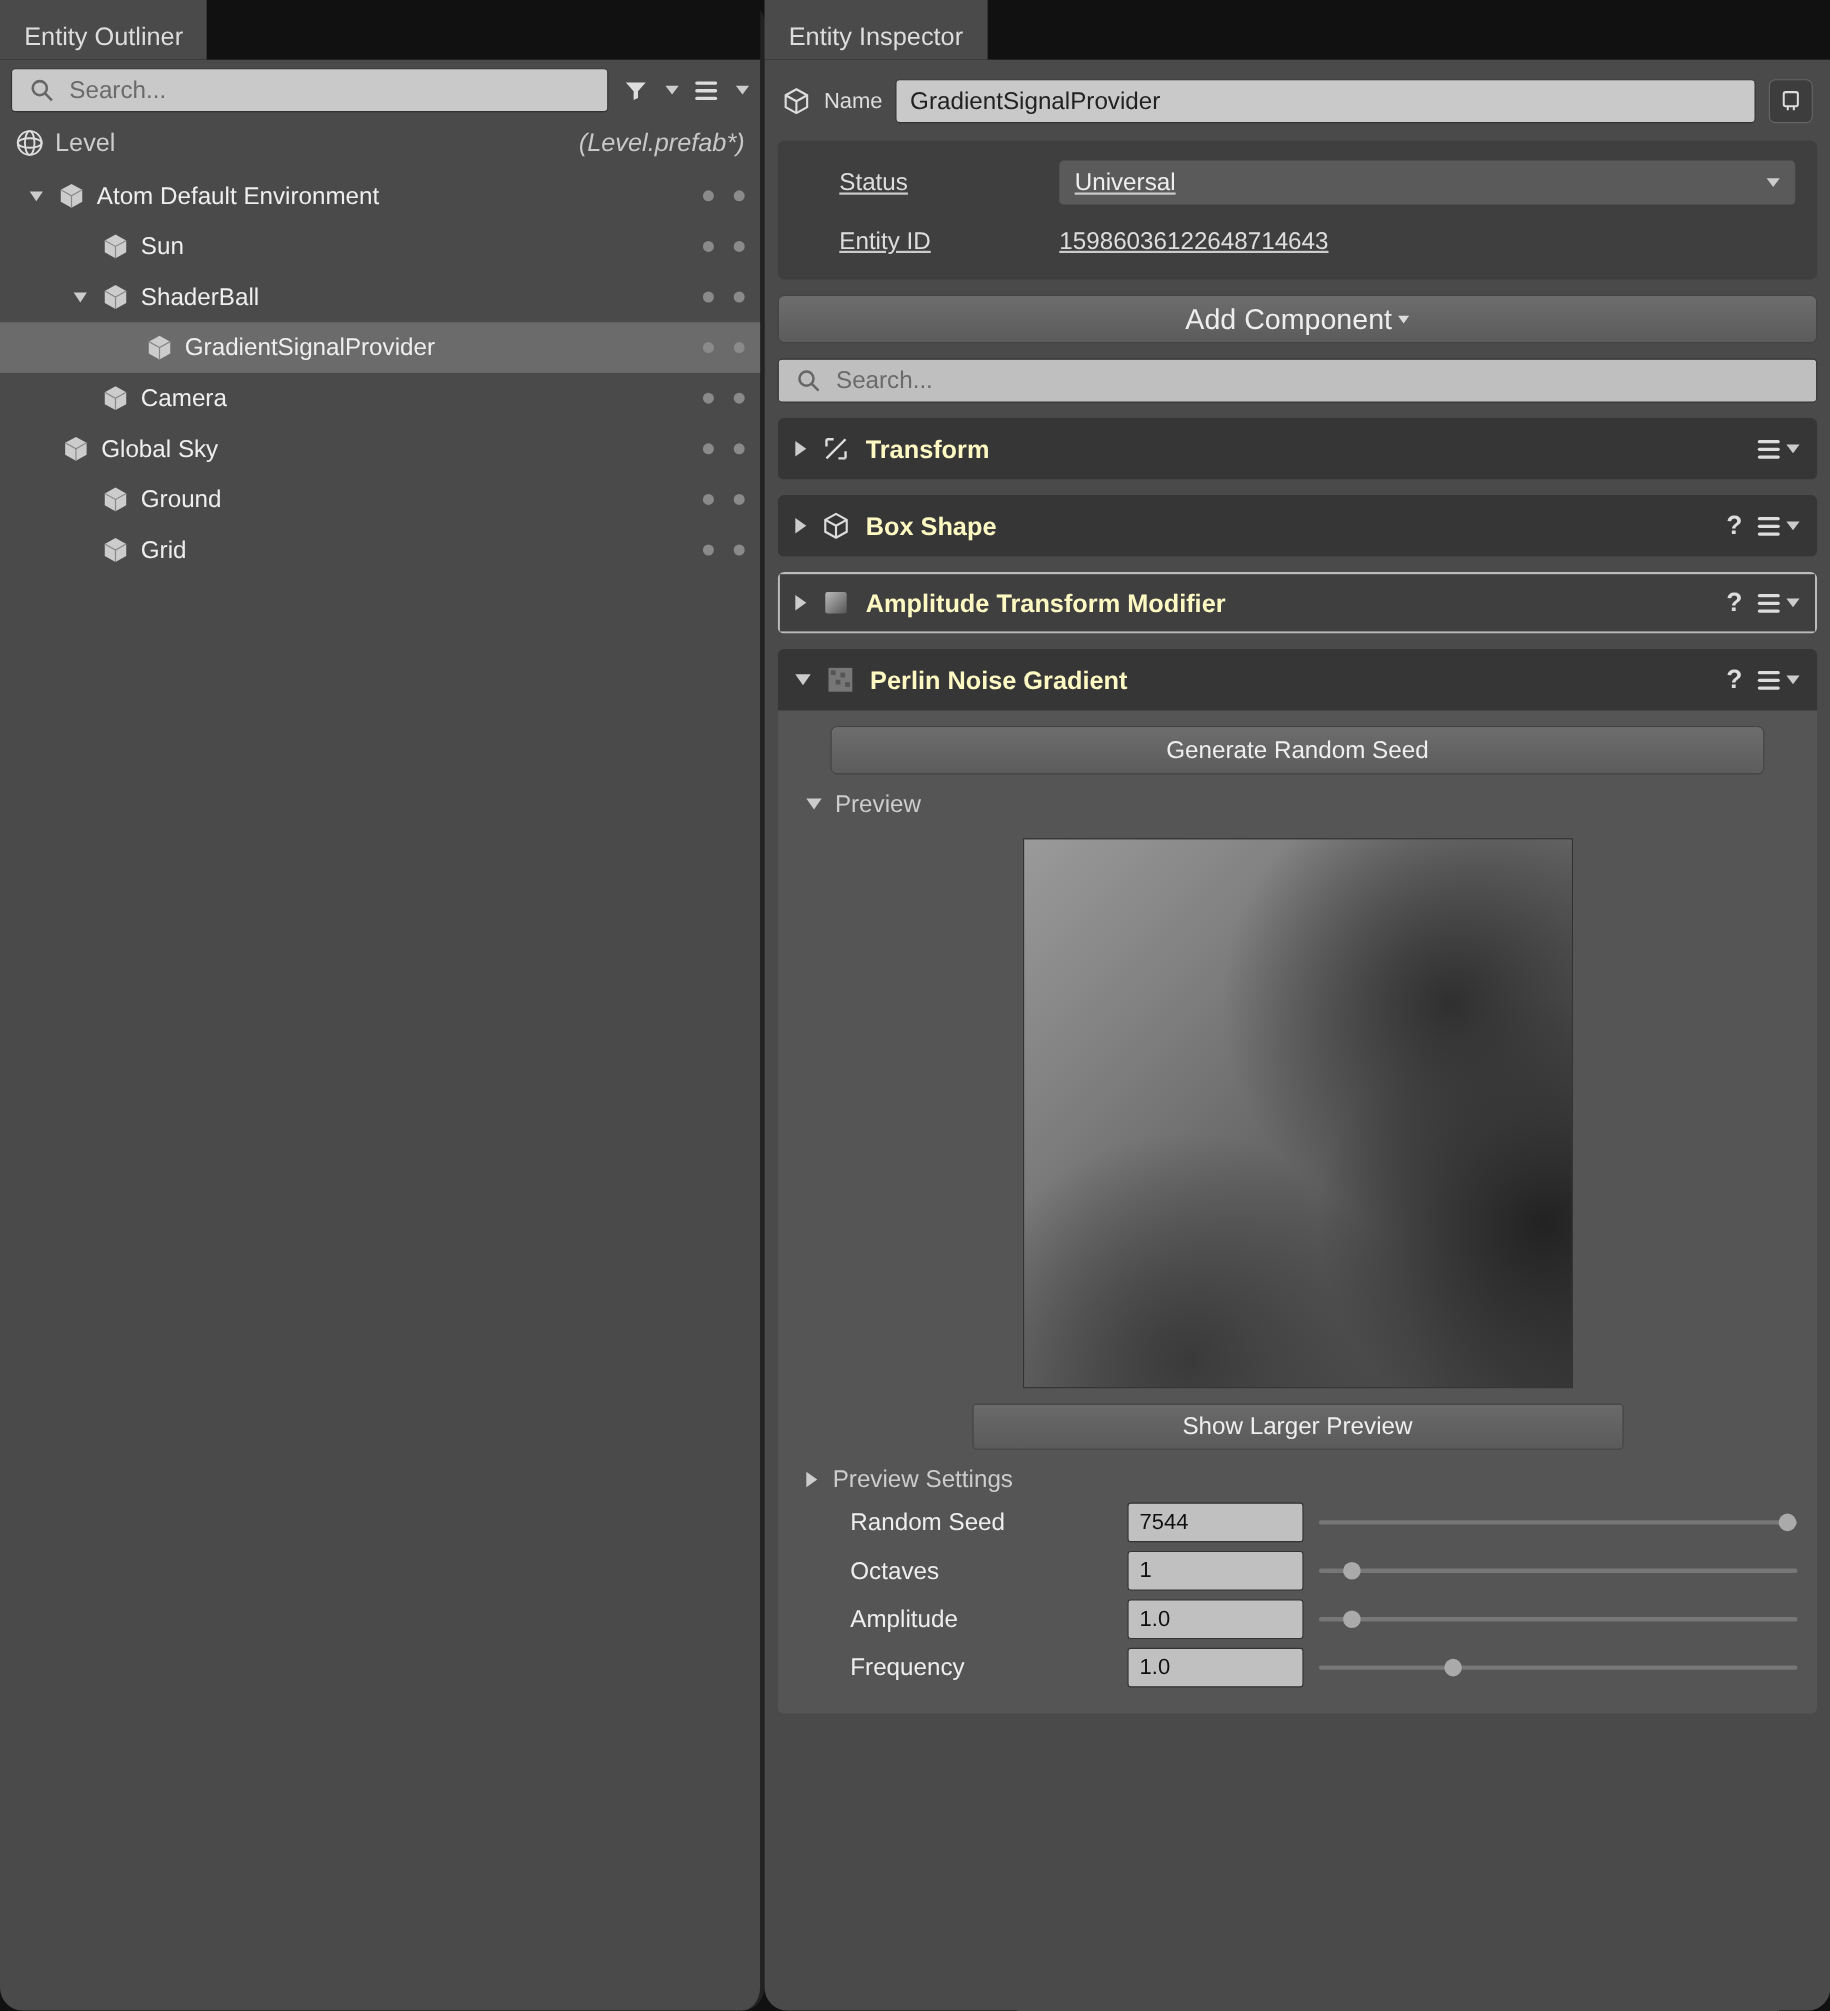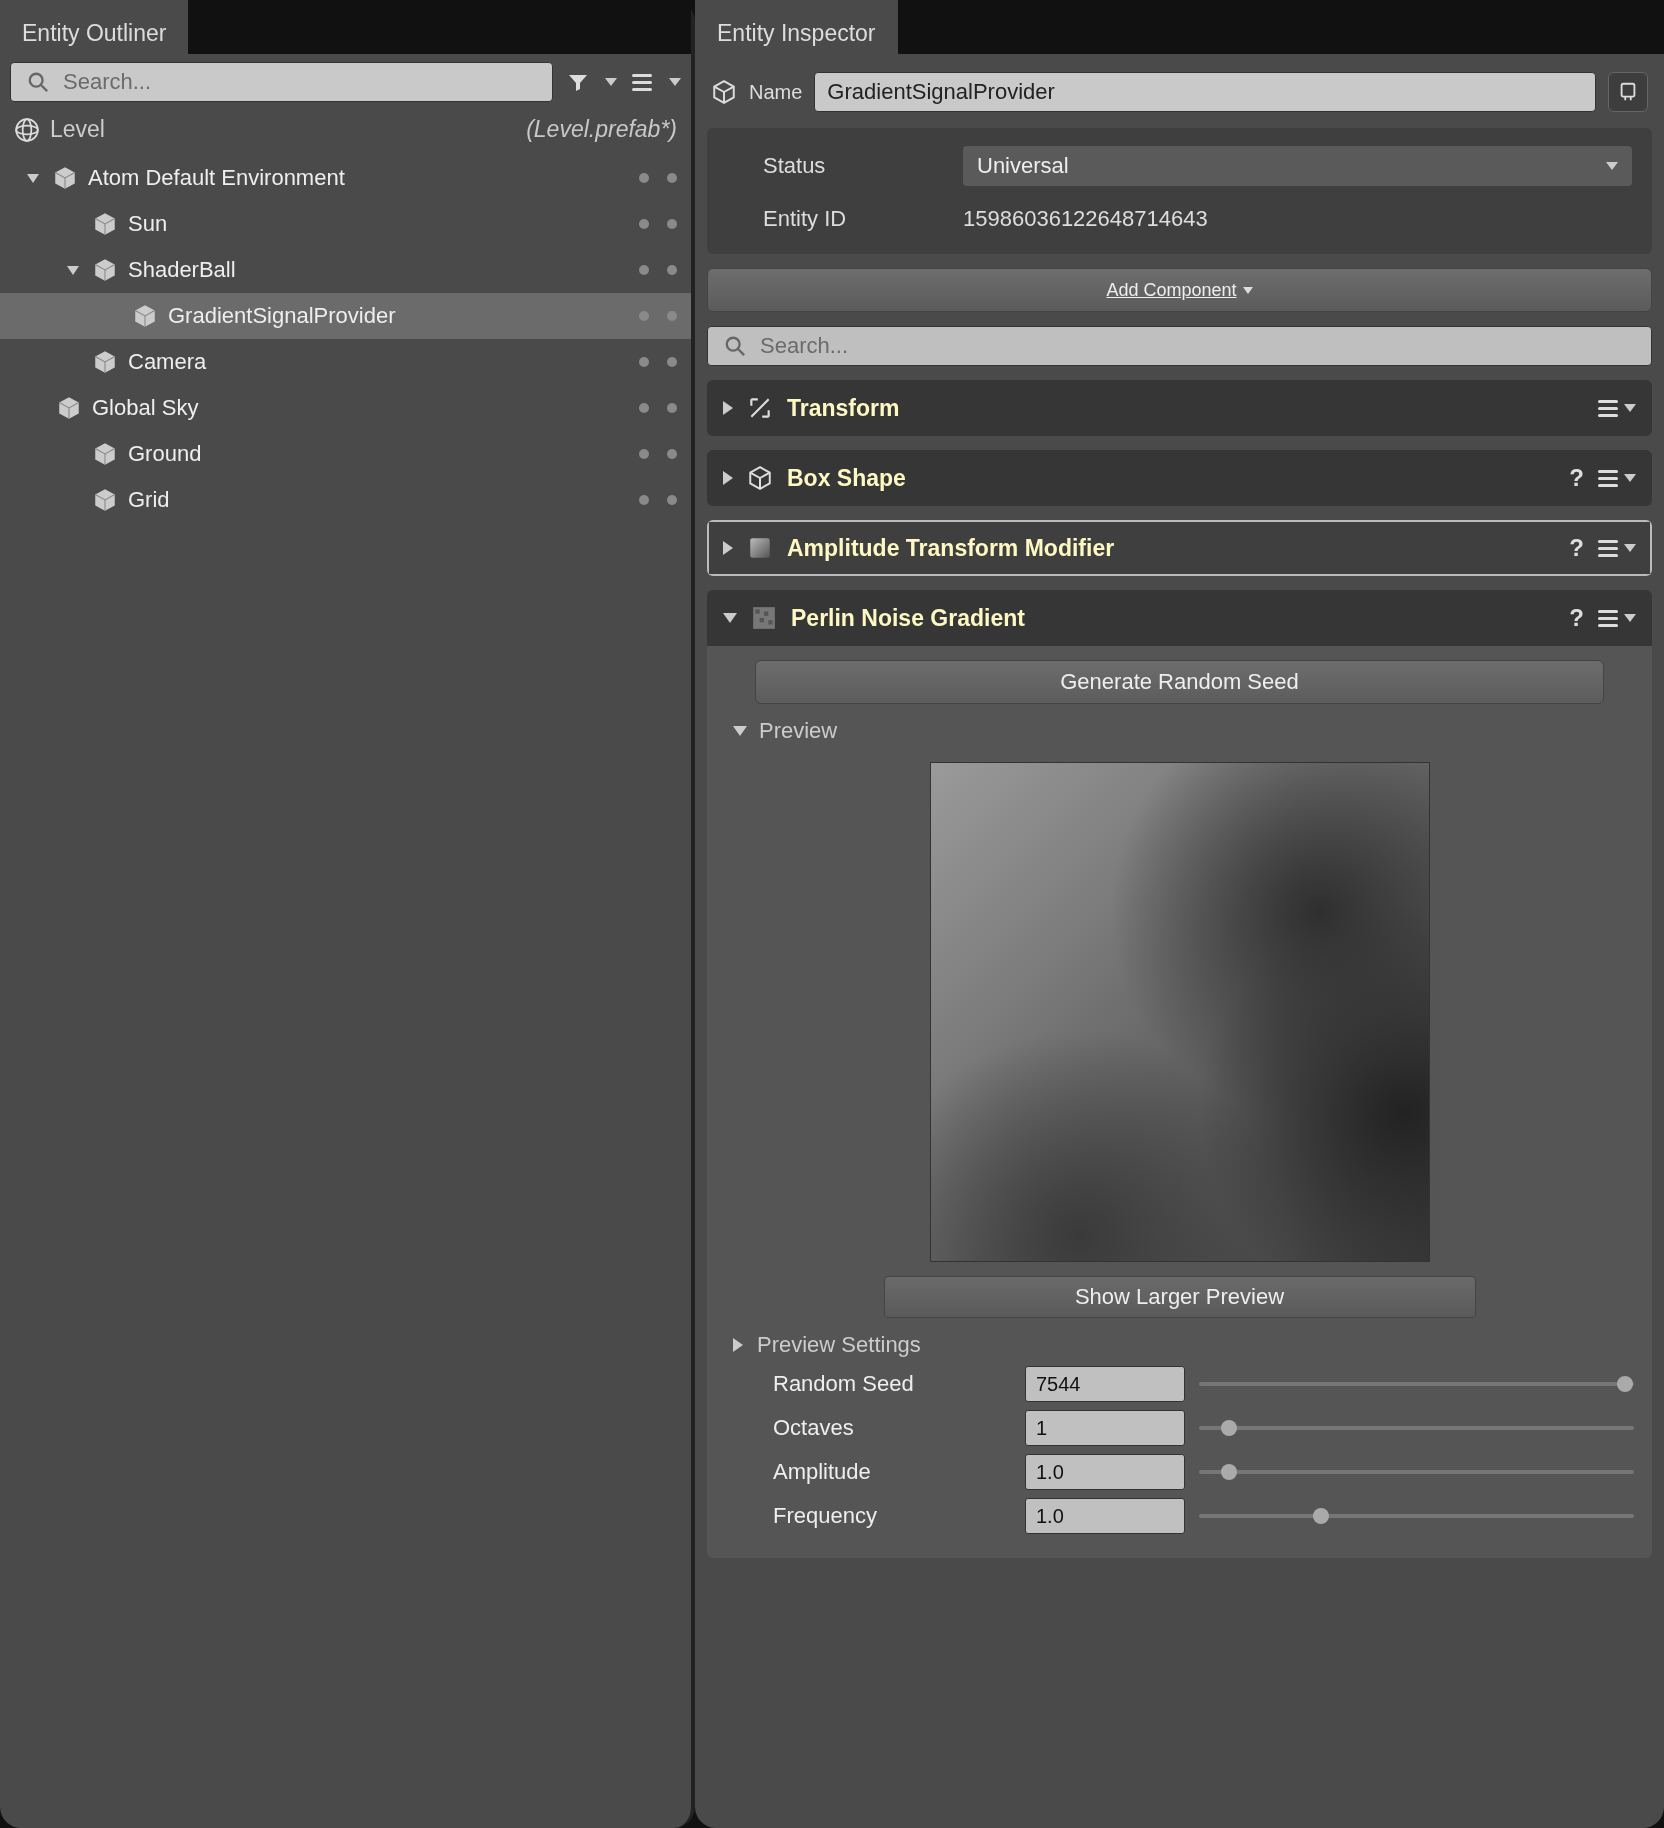--- a/index.html
+++ b/index.html
@@ -51,32 +51,32 @@
   .insp-body { padding: 10px 12px; display:flex; flex-direction:column; gap: 14px; }
   .name-row { display:flex; align-items:center; gap: 12px; padding: 8px 4px 2px 4px; }
   .name-row .lbl { color:#ddd; font-size: 20px; }
   .name-input {
     flex:1; background:#c9c9c9; border:1px solid #333; border-radius:4px; height:40px;
     padding:0 12px; font-size:22px; color:#222;
   }
   .pin-btn { width:40px; height:40px; border:1px solid #666; border-radius:6px; display:flex; align-items:center; justify-content:center; background:#3d3d3d; color:#ddd; }
 
   .info-block { background:#3f3f3f; border-radius:6px; padding: 18px 20px 22px 56px; display:flex; flex-direction:column; gap: 20px; }
-  .info-row { display:flex; align-items:center; gap: 20px; }
+  .info-row { display:flex; align-items:center; gap: 20px; text-decoration: underline; }
   .info-row .ilbl { width: 180px; color:#ddd; }
   .status-select {
     flex:1; background:#5a5a5a; border:none; border-radius:4px; height:40px; color:#eee;
     padding: 0 14px; display:flex; align-items:center; justify-content:space-between;
   }
   .entity-id { color:#ddd; }
 
   .wide-btn {
     background: linear-gradient(#6d6d6d,#5b5b5b); border:1px solid #444; border-radius:6px;
     height:44px; display:flex; align-items:center; justify-content:center; color:#eee; gap:6px;
-    font-size:18px; cursor:pointer;text-decoration:underline;
+    font-size:26px; cursor:pointer;
   }
   .wide-btn .sm-caret { width:0;height:0;border-left:5px solid transparent;border-right:5px solid transparent;border-top:7px solid #ddd; }
 
   .comp-search { padding: 0; }
   .comp-search .search { background:#bfbfbf; }
 
   
   .comp { border-radius:6px; overflow:hidden; }
   .comp-hdr {
     display:flex; align-items:center; gap: 14px; padding: 10px 16px; background:#3a3a3a;

